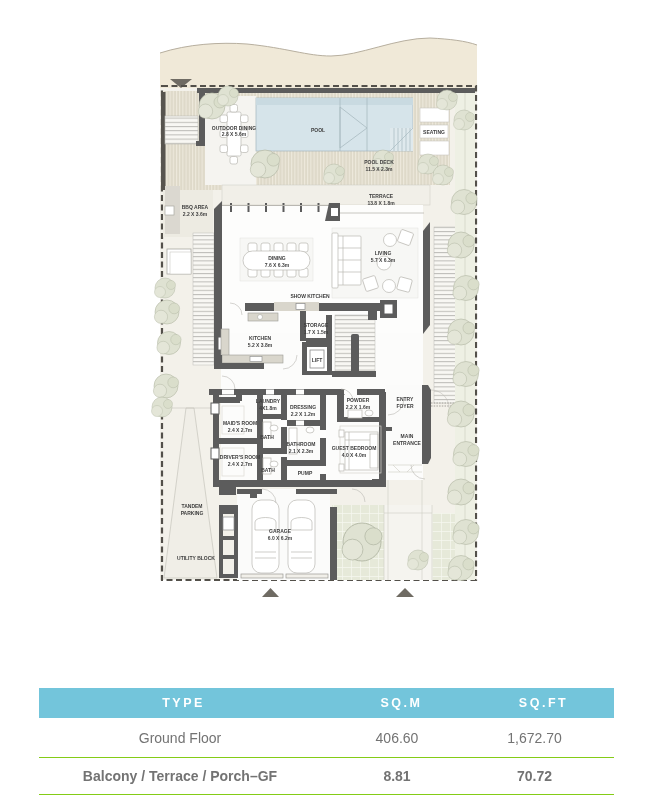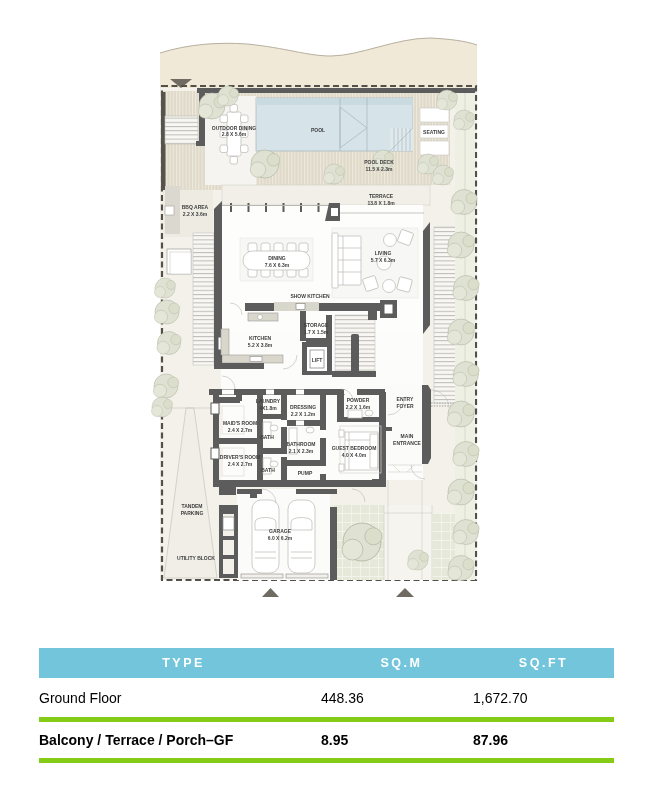--- a/index.html
+++ b/index.html
@@ -1,21 +1,21 @@
 <!DOCTYPE html>
 <html><head>
 <meta charset="utf-8">
 <style>
   html,body{margin:0;padding:0;background:#ffffff;width:653px;height:810px;overflow:hidden;}
   body{font-family:"Liberation Sans",sans-serif;position:relative;}
   #plan{position:absolute;left:0;top:0;}
-  .tblwrap{position:absolute;left:39px;top:648px;width:575px;}
+  .tblwrap{position:absolute;left:39px;top:688px;width:575px;}
   table{border-collapse:collapse;width:575px;table-layout:fixed;font-family:"Liberation Sans",sans-serif;}
   thead th{background:#73c5db;color:#ffffff;font-size:12.5px;font-weight:bold;letter-spacing:2.5px;height:30px;padding:0;text-align:center;}
-  tbody td{color:#000000;font-size:14px;height:39px;text-align:left;padding:0;border-bottom:5px solid #84cc16;}
+  tbody td{color:#737373;font-size:14px;height:39px;text-align:center;padding:0;border-bottom:1px solid #84cc16;}
   tbody tr:last-child td{height:36px;font-weight:bold;}
   thead th:first-child{padding-left:7px;}
   thead th:nth-child(2){padding-left:9px;}
   tbody td:nth-child(3){padding-right:18px;}
   col.c1{width:282px;} col.c2{width:152px;} col.c3{width:141px;}
 </style>
 </head>
 <body>
 <svg id="plan" width="653" height="655" viewBox="0 0 653 655" xmlns="http://www.w3.org/2000/svg">
 <defs>
@@ -422,23 +422,23 @@
 <thead>
         <tr>
           <th>TYPE</th>
           <th>SQ.M</th>
           <th>SQ.FT</th>
         </tr>
       </thead>
 <tbody>
 <tr>
           <td>Ground Floor</td>
-          <td>448.36</td>
+          <td>406.60</td>
           <td>1,672.70</td>
         </tr>
 <tr>
           <td>Balcony / Terrace / Porch–GF</td>
-          <td>8.95</td>
-          <td>87.96</td>
+          <td>8.81</td>
+          <td>70.72</td>
         </tr>
 </tbody>
 </table>
 </div>
 
 </body></html>

